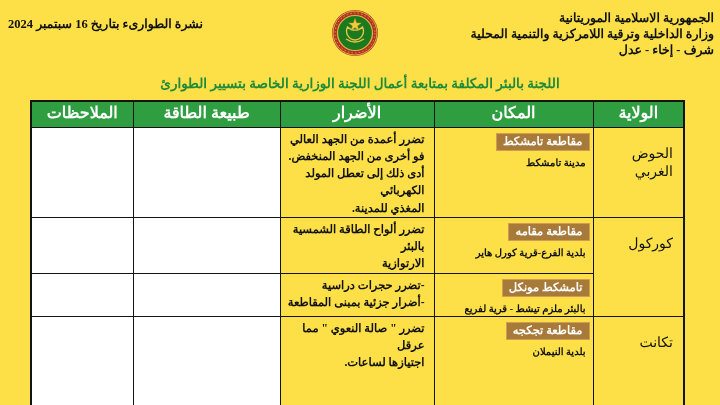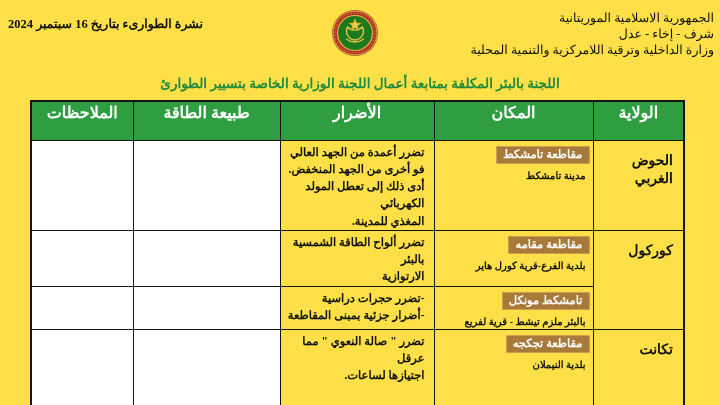--- a/index.html
+++ b/index.html
@@ -8,47 +8,47 @@
     position:relative; width:720px; height:405px; background:#fde047;
     overflow:hidden; direction:rtl;
   }
   
   .date-line {
     position:absolute; top:16px; left:8px; width:212px;
     font-size:12.5px; font-weight:bold; color:#111; text-align:left; direction:rtl;
   }
   .header-right {
     position:absolute; top:10px; right:6px; width:300px;
-    font-size:12.5px; font-weight:normal; color:#111; text-align:right;
+    font-size:12.5px; font-weight:bold; color:#111; text-align:right;
     line-height:16px; direction:rtl;
   }
   .seal {
     position:absolute; top:9px; left:331px; width:48px; height:48px;
   }
   
   .doc-title {
     position:absolute; top:75px; left:0; width:100%;
     text-align:center; font-size:13.5px; font-weight:bold;
     color:var(--title-green); direction:rtl;
   }
   
   table.main {
     position:absolute; top:100px; left:30px; width:653px;
     border-collapse:collapse; table-layout:fixed; direction:rtl;
     border:2px solid #141414;
   }
   table.main td, table.main th { border:1.5px solid #141414; vertical-align:top; }
   th.hdr {
     background:var(--hdr-green); color:#ffffff; font-weight:bold;
-    font-size:16px; height:39px; text-align:center; vertical-align:middle;
+    font-size:16px; height:26px; text-align:center; vertical-align:middle;
     padding:1px 2px;
   }
   td.wilaya {
-    font-size:14px; font-weight:bold; color:#111;
-    text-align:right; padding:11px 10px 0 2px; line-height:1.3;margin-top:36px;
+    font-size:14px; font-weight:normal; color:#111;
+    text-align:right; padding:17px 10px 0 2px; line-height:1.3;margin-top:36px;
   }
   td.place { padding:3px 3px 0 4px; text-align:right; }
   .district-badge {
     display:inline-block; background:var(--badge-bg);
     border:1px solid var(--badge-border); color:#ffffff;
     font-size:11.5px; font-weight:bold; padding:0 6px 2px 6px; margin-bottom:3px;
   }
   .locality {
     font-size:10px; font-weight:bold; color:#111; padding:2px 4px 0 0;
     line-height:1.4;
@@ -73,22 +73,22 @@
       <circle cx="24" cy="24" r="17.5" fill="#1c7a1e" stroke="#e3b341" stroke-width="1.2"></circle>
       <circle cx="24" cy="24" r="20" fill="none" stroke="#e3b341" stroke-width="0.8" stroke-dasharray="1.5 2.2"></circle>
       <path d="M24 31 a9 9 0 0 1 -7.5 -13 a10.5 10.5 0 0 0 15 0 a9 9 0 0 1 -7.5 13z" fill="none" stroke="#e8c24a" stroke-width="1.4"></path>
       <path d="M15 30 q9 6 18 0" fill="none" stroke="#e8c24a" stroke-width="1.4"></path>
       <polygon points="24,9.5 25.6,14 30.3,14 26.5,16.9 27.9,21.4 24,18.6 20.1,21.4 21.5,16.9 17.7,14 22.4,14" fill="#f2cc3f" stroke="#c79a23" stroke-width="0.5"></polygon>
     </svg>
   </div>
 
   <div class="header-right">
     <div>الجمهورية الاسلامية الموريتانية</div>
+    <div>وزارة الداخلية وترقية اللامركزية والتنمية المحلية</div>
     <div>شرف - إخاء - عدل</div>
-    <div>وزارة الداخلية وترقية اللامركزية والتنمية المحلية</div>
   </div>
 
   <div class="doc-title">اللجنة بالبئر المكلفة بمتابعة أعمال اللجنة الوزارية الخاصة بتسيير الطوارئ</div>
 
   <table class="main">
     <colgroup>
       <col style="width:91px">
       <col style="width:159px">
       <col style="width:154px">
       <col style="width:147px">

